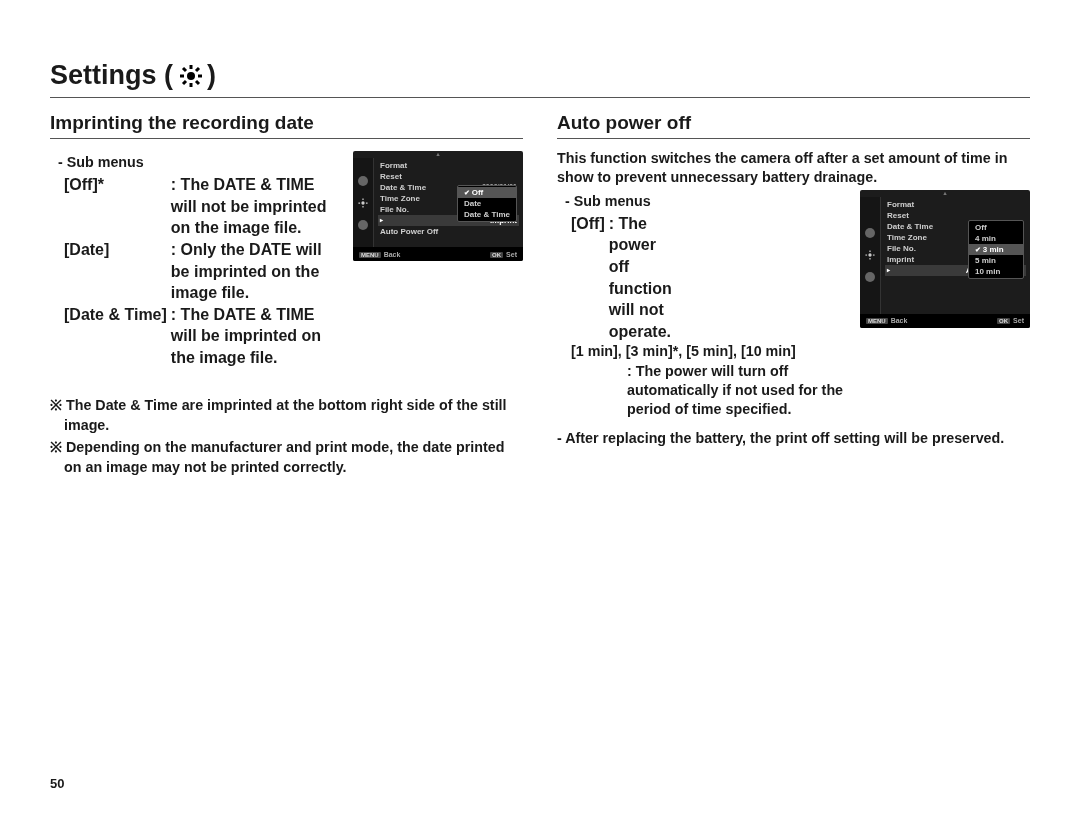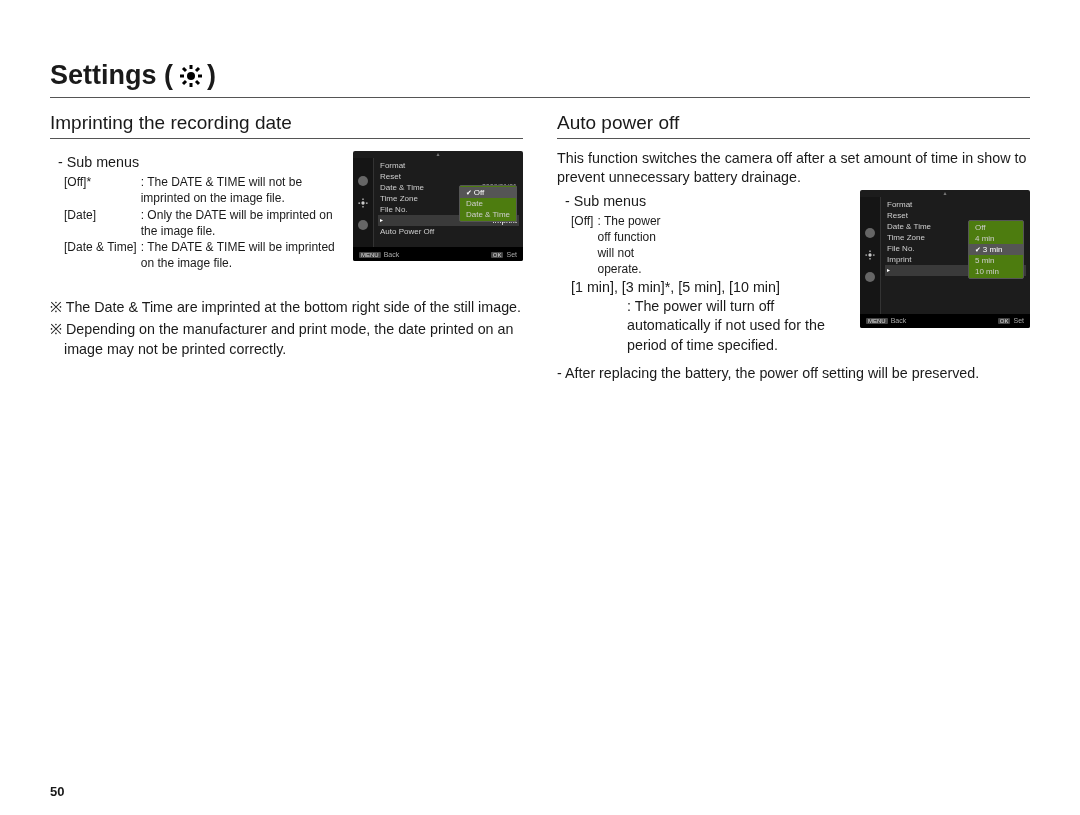--- a/index.html
+++ b/index.html
@@ -27,34 +27,35 @@
   }
   .page-title {
     font-size: 27px;
     font-weight: bold;
     margin-right: 6px;
   }
   .gear-icon svg { display: block; }
   .columns {
     display: flex;
     gap: 34px;
+    font-weight: bold;
   }
   .col { flex: 1 1 0; }
   .section-title {
     font-size: 19px;
     border-bottom: 1px solid #555;
     padding-bottom: 4px;
     margin-bottom: 10px;
   }
   .body-text { font-size: 14.3px; line-height: 1.35; }
   .sub-heading { margin-top: 4px; margin-bottom: 2px; }
   .indent { padding-left: 8px; }
   .wrapblock { display: flow-root; }
   .def-table {
-    font-size: 12px;
+    font-size: 16px;
     line-height: 1.35;
     display: grid;
     grid-template-columns: auto 1fr;
     column-gap: 4px;
     row-gap: 0;
     padding-left: 14px;
   }
   .def-table .term { white-space: nowrap; }
   .notes { font-size: 14.3px; line-height: 1.4; margin-top: 26px; }
   .notes p { margin: 0 0 2px 0; text-indent: -14px; padding-left: 14px; }
@@ -99,21 +100,21 @@
     gap: 0;
   }
   .cam-row { padding: 1px 2px; display: flex; align-items: flex-start; justify-content: space-between; }
   .cam-row.sel { background: #3a3a3a; color: #fff; }
   .cam-row.bullet::before { content: "▸"; margin-right: 3px; font-size: 6px; }
   .cam-right { color: #aaa; font-size: 7px; }
   .cam-popup {
     position: absolute;
     right: 6px;
     top: 34px;
-    background: #4d7c0f;
+    background: #000000;
     border: 1px solid #555;
     border-radius: 2px;
     padding: 1px 0;
     display: flex;
     flex-direction: column;
     min-width: 54px;
   }
   .cam-popup .opt { padding: 1px 6px; }
   .cam-popup .opt.sel { background: #555; color: #fff; }
   .cam-popup .opt.sel::before { content: "✔ "; font-size: 7px; }
@@ -126,21 +127,21 @@
     padding: 0 6px;
     font-size: 7px;
     color: #aaa;
   }
   .cam-foot span .k { background:#444; color:#ddd; padding:0 2px; border-radius:1px; margin-right:3px; display:inline-block; font-size:6px; }
   .cam-arrow { text-align: center; color: #777; font-size: 6px; line-height: 7px; }
 
   .page-number {
     position: absolute;
     left: 50px;
-    bottom: 16px;
+    bottom: 24px;
     font-size: 13px;
     font-weight: bold;
   }
 </style>
 </head>
 <body>
 
 <div class="page">
 
   <div class="page-title-row">
@@ -311,20 +312,20 @@
 
         <div class="def-table" style="grid-template-columns:auto 1fr; padding-right:180px">
           <div class="term">[Off]</div>
           <div class="desc">: The power off function will not operate.</div>
         </div>
         <div class="body-text" style="padding-left:14px; padding-right:180px">[1 min], [3 min]*, [5 min], [10 min]</div>
         <div class="body-text" style="padding-left:70px; padding-right:180px">: The power will turn off automatically if not used for the period of time specified.</div>
       </div>
 
       <div class="notes" style="margin-top:8px">
-        <p>- After replacing the battery, the power off setting will be preserved.</p>
+        <p>- After replacing the battery, the print off setting will be preserved.</p>
       </div>
     </div>
 
   </div>
 
   <div class="page-number">50</div>
 </div>
 
 </body></html>

